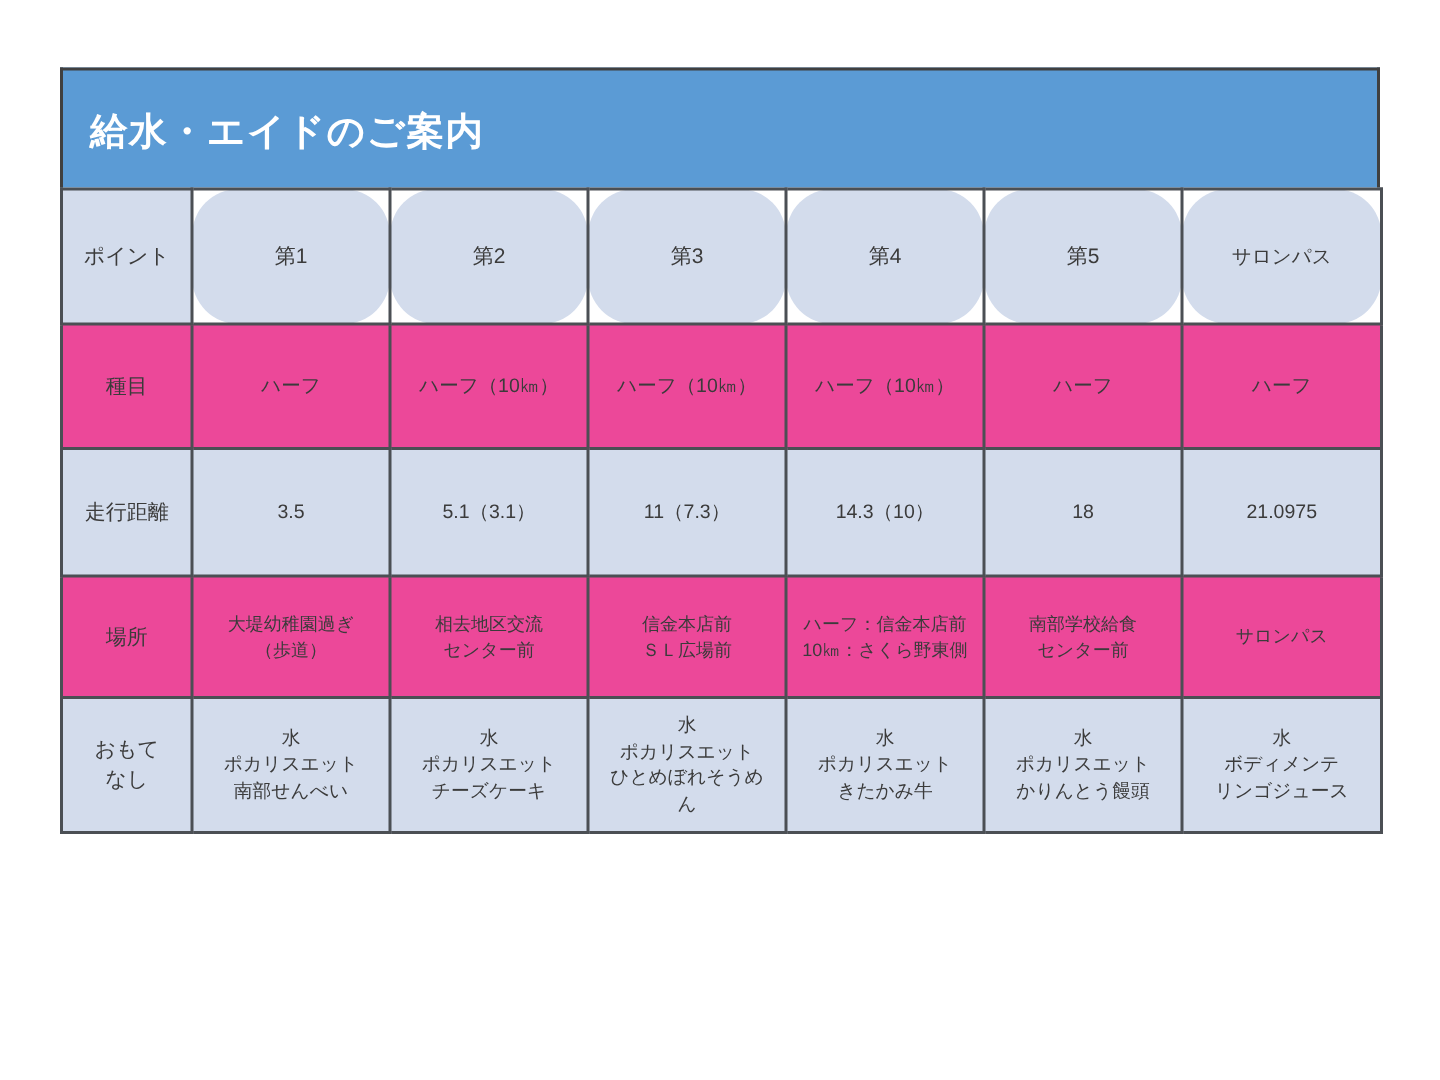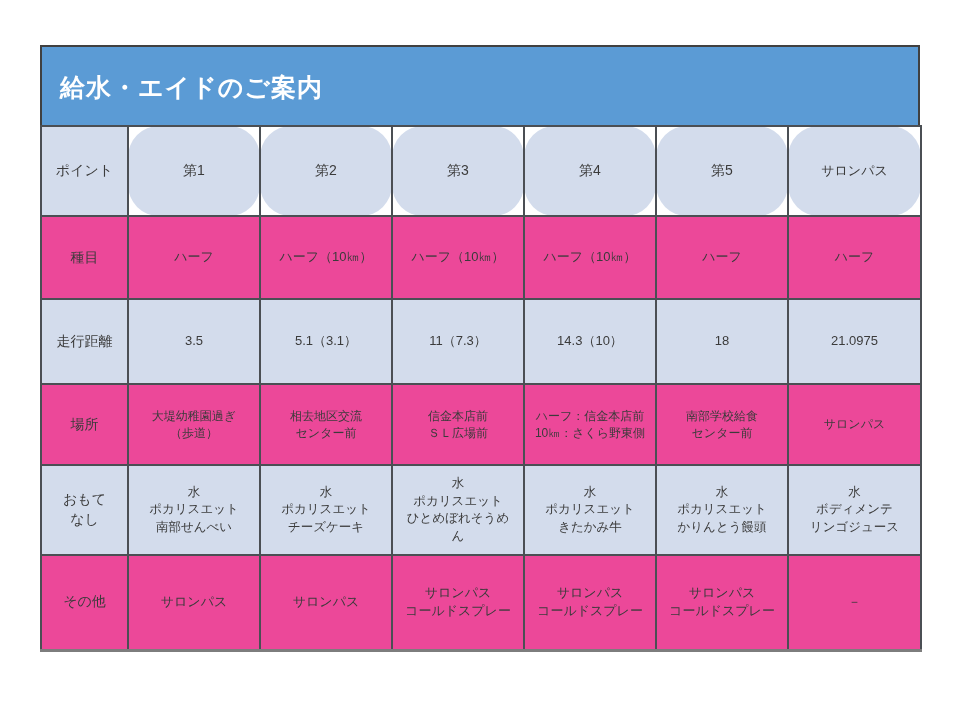--- a/index.html
+++ b/index.html
@@ -151,29 +151,17 @@
           <td>水
 ポカリスエット
 きたかみ牛</td>
           <td>水
 ポカリスエット
 かりんとう饅頭</td>
           <td>水
 ボディメンテ
 リンゴジュース</td>
         </tr>
-        <tr class="r5 band-light">
-          <th>その他</th>
-          <td>サロンパス</td>
-          <td>サロンパス</td>
-          <td>サロンパス
-コールドスプレー</td>
-          <td>サロンパス
-コールドスプレー</td>
-          <td>サロンパス
-コールドスプレー</td>
-          <td>－</td>
-        </tr>
       </tbody>
     </table>
 
   </div>
 </div>
 
 </body></html>

